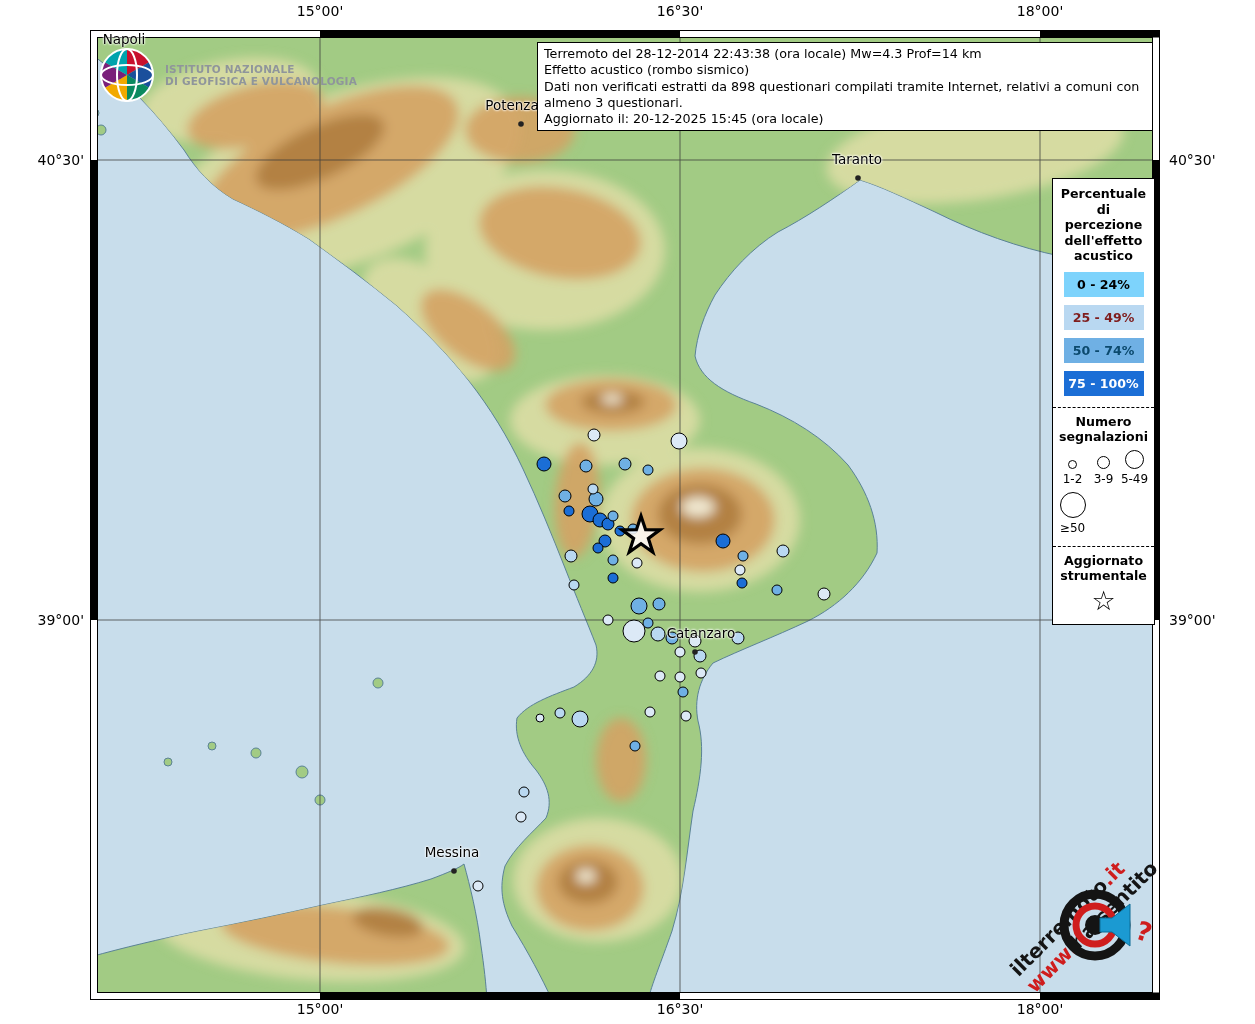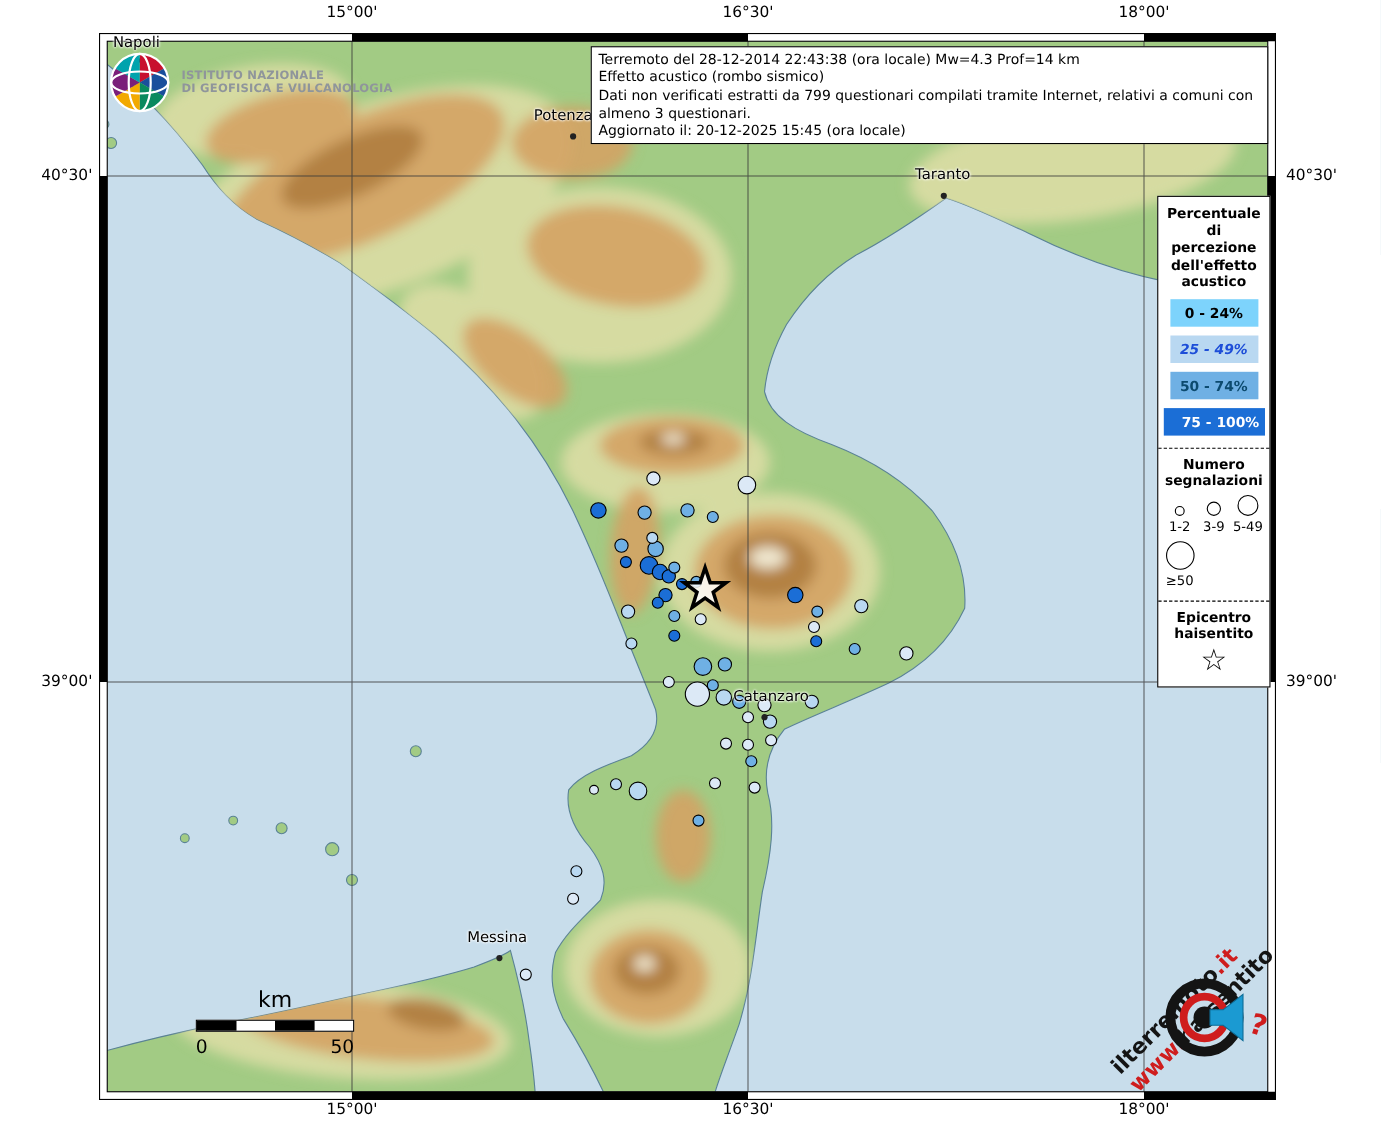--- a/index.html
+++ b/index.html
@@ -244,31 +244,31 @@
     </svg>
     <div class="ingv-text">
       <div>ISTITUTO NAZIONALE</div>
       <div>DI GEOFISICA E VULCANOLOGIA</div>
     </div>
   </div>
 
   <div class="title-box">
     <div>Terremoto del 28-12-2014 22:43:38 (ora locale) Mw=4.3 Prof=14 km</div>
     <div>Effetto acustico (rombo sismico)</div>
-    <div>Dati non verificati estratti da 799 questionari compilati tramite Internet, relativi a comuni con almeno 3 questionari.</div>
+    <div>Dati non verificati estratti da 898 questionari compilati tramite Internet, relativi a comuni con almeno 3 questionari.</div>
     <div>Aggiornato il: 20-12-2025 15:45 (ora locale)</div>
   </div>
 
   <div class="legend">
     <div class="legend-title">Percentuale di percezione dell'effetto acustico</div>
     <div id="legend-classes">
         <div class="swatch" style="background: #7dd3fc; color: rgb(0, 0, 0);">0 - 24%</div>
-        <div class="swatch" style="background: rgb(185, 216, 241); color: #1d4ed8; font-style: italic;">25 - 49%</div>
+        <div class="swatch" style="background: rgb(185, 216, 241); color: #7f1d1d;">25 - 49%</div>
         <div class="swatch" style="background: rgb(111, 176, 228); color: #0c4a6e;">50 - 74%</div>
-        <div class="swatch" style="background: rgb(27, 110, 214); color: rgb(255, 255, 255); padding-left: 12px;">75 - 100%</div>
+        <div class="swatch" style="background: rgb(27, 110, 214); color: rgb(255, 255, 255);">75 - 100%</div>
       </div>
     <div class="legend-sec">
       <div class="legend-title">Numero segnalazioni</div>
       <div id="legend-sizes" class="size-grid">
           <div class="size-item">
             <span class="size-circle" style="width: 9px; height: 9px;"></span>
             <div class="size-label">1-2</div>
           </div>
           <div class="size-item">
             <span class="size-circle" style="width: 13px; height: 13px;"></span>
@@ -278,38 +278,25 @@
             <span class="size-circle" style="width: 19px; height: 19px;"></span>
             <div class="size-label">5-49</div>
           </div>
           <div class="size-item">
             <span class="size-circle" style="width: 26px; height: 26px;"></span>
             <div class="size-label">≥50</div>
           </div>
         </div>
     </div>
     <div class="legend-sec">
-      <div class="legend-title">Epicentro haisentito</div>
+      <div class="legend-title">Aggiornato strumentale</div>
       <div class="epi-star">☆</div>
     </div>
   </div>
 
-  <div class="scalebar">
-    <div class="scalebar-km">km</div>
-    <div class="scalebar-bar">
-      <div class="scalebar-seg"></div>
-      <div class="scalebar-seg"></div>
-      <div class="scalebar-seg"></div>
-      <div class="scalebar-seg"></div>
-    </div>
-    <div class="scalebar-nums">
-      <span>0</span>
-      <span>50</span>
-    </div>
-  </div>
 
   <div class="wm-text">
     <div>
       <span class="blk">ilterremoto</span><span class="red">.it</span>
     </div>
     <div>
       <span class="red">www.</span><span class="blk">haisentito</span>
     </div>
   </div>
   <div class="wm-icon">

